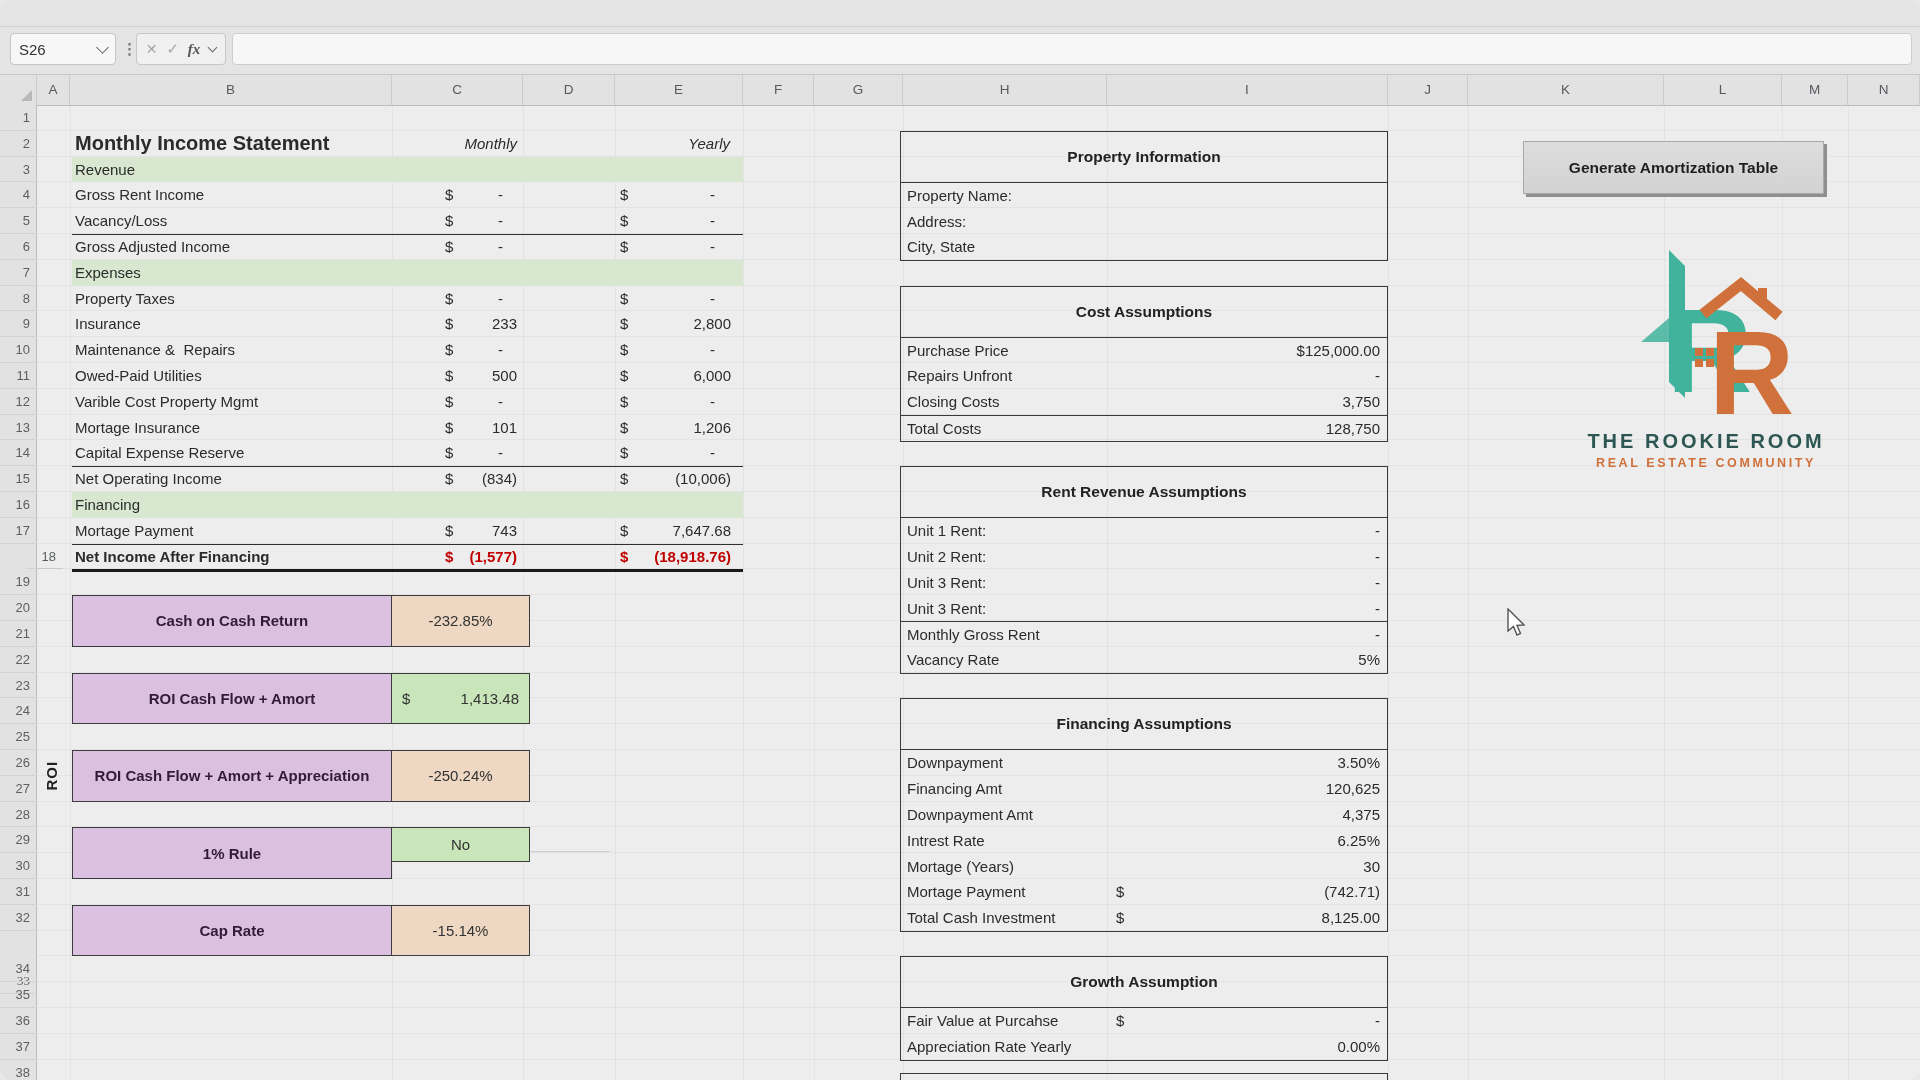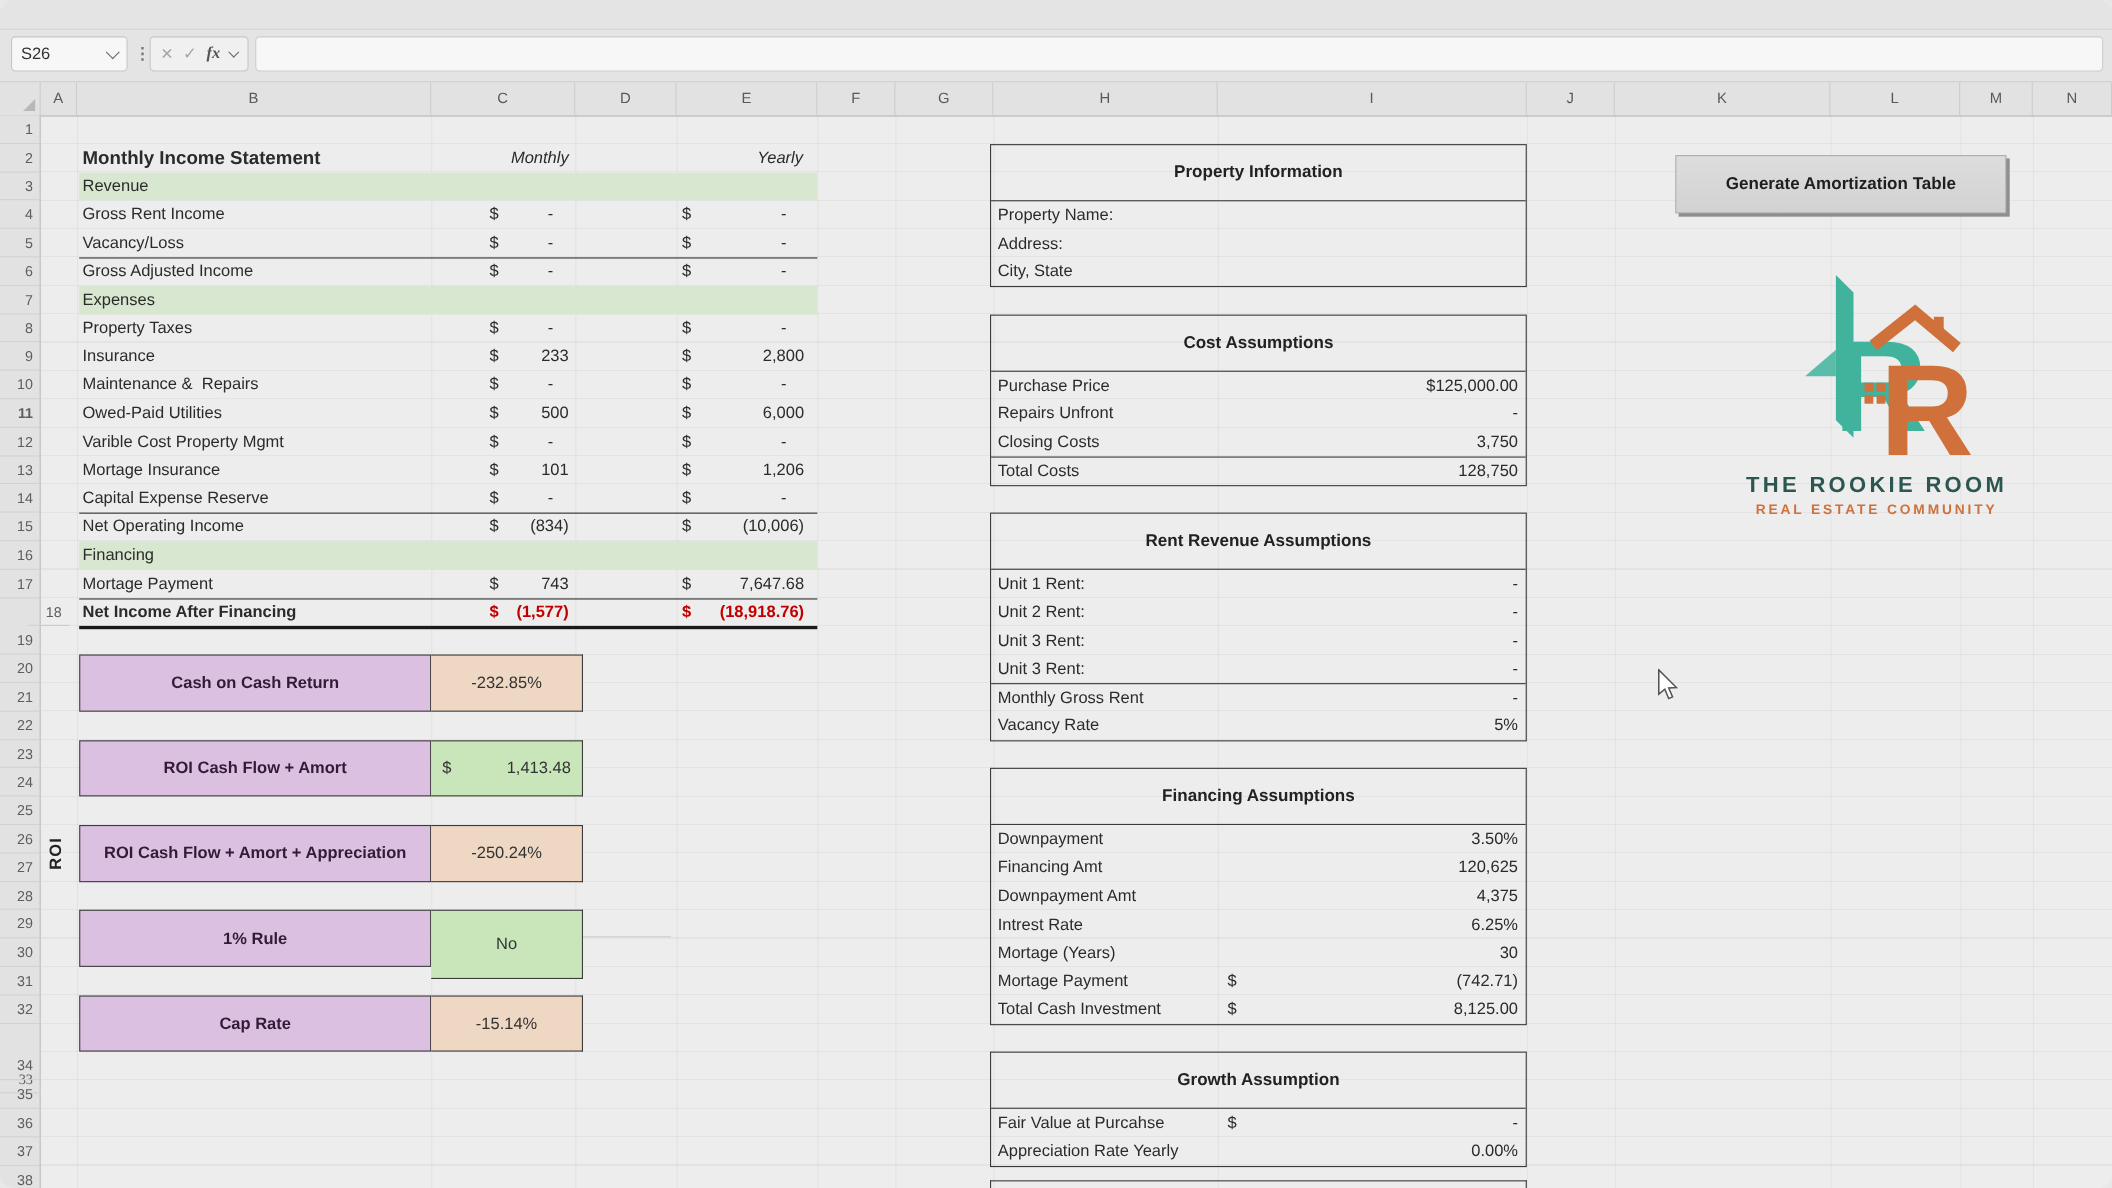--- a/index.html
+++ b/index.html
@@ -115,21 +115,21 @@
         <div class="row-h" style="top: 0px; height: 25.8px; line-height: 25.8px;">1</div>
         <div class="row-h" style="top: 25.8px; height: 25.8px; line-height: 25.8px;">2</div>
         <div class="row-h" style="top: 51.6px; height: 25.8px; line-height: 25.8px;">3</div>
         <div class="row-h" style="top: 77.4px; height: 25.8px; line-height: 25.8px;">4</div>
         <div class="row-h" style="top: 103.2px; height: 25.8px; line-height: 25.8px;">5</div>
         <div class="row-h" style="top: 129px; height: 25.8px; line-height: 25.8px;">6</div>
         <div class="row-h" style="top: 154.8px; height: 25.8px; line-height: 25.8px;">7</div>
         <div class="row-h" style="top: 180.6px; height: 25.8px; line-height: 25.8px;">8</div>
         <div class="row-h" style="top: 206.4px; height: 25.8px; line-height: 25.8px;">9</div>
         <div class="row-h" style="top: 232.2px; height: 25.8px; line-height: 25.8px;">10</div>
-        <div class="row-h" style="top: 258px; height: 25.8px; line-height: 25.8px; font-weight: bold;">11</div>
+        <div class="row-h" style="top: 258px; height: 25.8px; line-height: 25.8px;">11</div>
         <div class="row-h" style="top: 283.8px; height: 25.8px; line-height: 25.8px;">12</div>
         <div class="row-h" style="top: 309.6px; height: 25.8px; line-height: 25.8px;">13</div>
         <div class="row-h" style="top: 335.4px; height: 25.8px; line-height: 25.8px;">14</div>
         <div class="row-h" style="top: 361.2px; height: 25.8px; line-height: 25.8px;">15</div>
         <div class="row-h" style="top: 387px; height: 25.8px; line-height: 25.8px;">16</div>
         <div class="row-h" style="top: 412.8px; height: 25.8px; line-height: 25.8px;">17</div>
         <div class="row-h" style="top: 438.6px; height: 25.8px; line-height: 25.8px; margin-left: 26px;">18</div>
         <div class="row-h" style="top: 464.4px; height: 25.8px; line-height: 25.8px;">19</div>
         <div class="row-h" style="top: 490.2px; height: 25.8px; line-height: 25.8px;">20</div>
         <div class="row-h" style="top: 516px; height: 25.8px; line-height: 25.8px;">21</div>
@@ -163,21 +163,21 @@
       <div class="vline" style="left: 814px;"></div>
       <div class="vline" style="left: 903px;"></div>
       <div class="vline" style="left: 1107px;"></div>
       <div class="vline" style="left: 1388px;"></div>
       <div class="vline" style="left: 1468px;"></div>
       <div class="vline" style="left: 1664px;"></div>
       <div class="vline" style="left: 1782px;"></div>
       <div class="vline" style="left: 1848px;"></div>
     </div>
   <div id="content">
-      <div class="txt bold" style="left: 75px; top: 130.8px; height: 25.8px; line-height: 25.8px; font-size: 17px;">Monthly Income Statement</div>
+      <div class="txt bold" style="left: 75px; top: 130.8px; height: 25.8px; line-height: 25.8px; font-size: 20px;">Monthly Income Statement</div>
       <div class="txt italic rt" style="left: 392px; top: 130.8px; width: 125px; height: 25.8px; line-height: 25.8px;">Monthly</div>
       <div class="txt italic rt" style="left: 615px; top: 130.8px; width: 115px; height: 25.8px; line-height: 25.8px;">Yearly</div>
       <div class="band" style="top: 156.6px; height: 25.8px;"></div>
       <div class="txt" style="left: 75px; top: 156.6px; height: 25.8px; line-height: 25.8px;">Revenue</div>
       <div class="txt" style="left: 75px; top: 182.4px; height: 25.8px; line-height: 25.8px;">Gross Rent Income</div>
       <div class="txt" style="left: 445px; top: 182.4px; height: 25.8px; line-height: 25.8px;">$</div>
       <div class="txt rt " style="left: 452px; top: 182.4px; width: 65px; height: 25.8px; line-height: 25.8px; padding-right: 14px; box-sizing: border-box;">-</div>
       <div class="txt" style="left: 620px; top: 182.4px; height: 25.8px; line-height: 25.8px;">$</div>
       <div class="txt rt" style="left: 628px; top: 182.4px; width: 103px; height: 25.8px; line-height: 25.8px; padding-right: 16px; box-sizing: border-box;">-</div>
       <div class="txt" style="left: 75px; top: 208.2px; height: 25.8px; line-height: 25.8px;">Vacancy/Loss</div>
@@ -252,21 +252,21 @@
       <div class="roi-label" style="top: 595.2px; height: 51.6px;">Cash on Cash Return</div>
       <div class="roi-value tan" style="top: 595.2px; height: 51.6px;">-232.85%</div>
       <div class="roi-label" style="top: 672.6px; height: 51.6px;">ROI Cash Flow + Amort</div>
       <div class="roi-value green dollar" style="top: 672.6px; height: 51.6px;">
         <span>$</span>
         <span>1,413.48</span>
       </div>
       <div class="roi-label" style="top: 750px; height: 51.6px;">ROI Cash Flow + Amort + Appreciation</div>
       <div class="roi-value tan" style="top: 750px; height: 51.6px;">-250.24%</div>
       <div class="roi-label" style="top: 827.4px; height: 51.6px;">1% Rule</div>
-      <div class="roi-value green" style="top: 827.4px; height: 63px;">No</div>
+      <div class="roi-value green" style="top: 827.4px; height: 35px;">No</div>
       <div class="roi-label" style="top: 904.8px; height: 51.6px;">Cap Rate</div>
       <div class="roi-value tan" style="top: 904.8px; height: 51.6px;">-15.14%</div>
       <div class="panel" style="top: 130.8px;">
         <div class="panel-title">Property Information</div>
         <div class="panel-row">
           <span class="lbl">Property Name:</span>
         </div>
         <div class="panel-row">
           <span class="lbl">Address:</span>
         </div>

